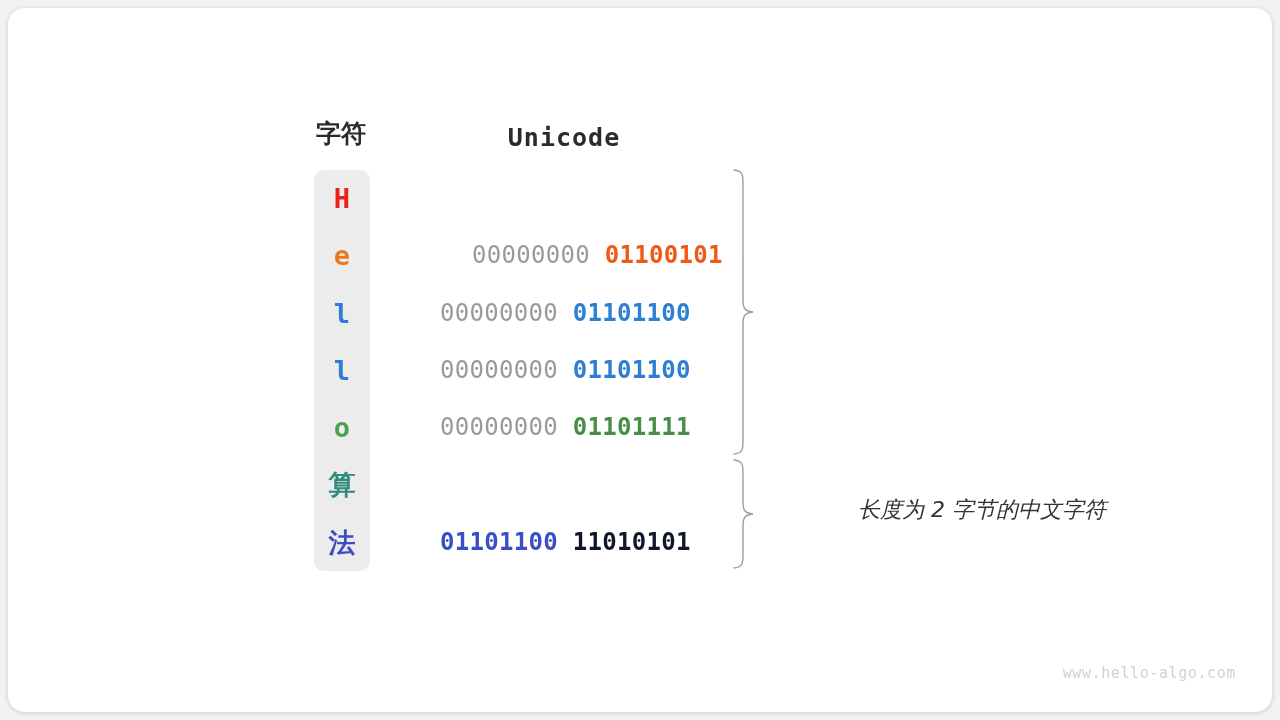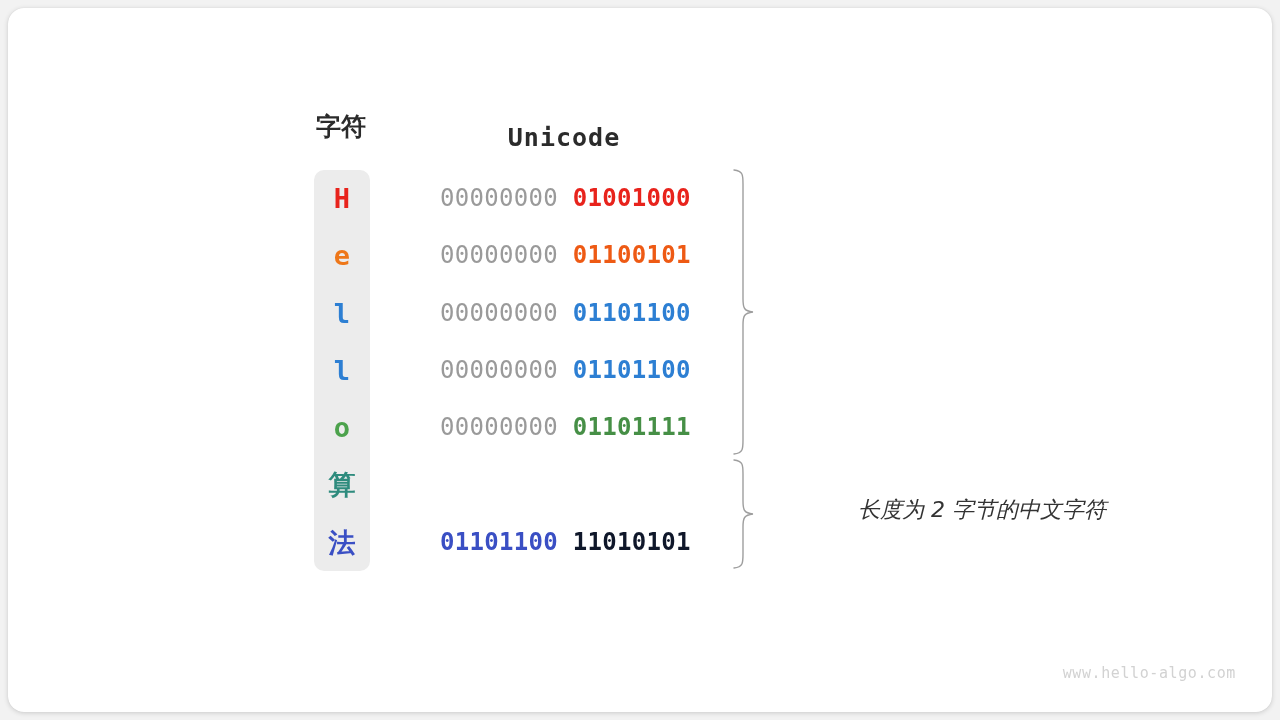--- a/index.html
+++ b/index.html
@@ -39,21 +39,21 @@
   .col-header {
     position: absolute;
     font-weight: bold;
     color: #2b2b2b;
     white-space: nowrap;
     text-align: center;
     transform: translateX(-50%);
   }
   #header-char {
     left: 333px;
-    top: 102px;
+    top: 109px;
     font-size: 25px;
     font-family: "DejaVu Sans", "Liberation Sans", sans-serif;
   }
   #header-unicode {
     left: 556px;
     top: 115px;
     font-size: 25px;
     letter-spacing: 1px;
     font-family: "DejaVu Sans Mono", "Liberation Mono", monospace;
   }
@@ -177,25 +177,24 @@
   <div id="card">
 
     <div class="col-header" id="header-char">字符</div>
     <div class="col-header" id="header-unicode">Unicode</div>
 
     <div id="char-strip"></div>
 
     <div id="rows">
         <div class="row" style="top: 0px; height: 57.2857px;">
           <div class="row-char" style="color: rgb(232, 35, 28); height: 57.2857px; line-height: 57.2857px;">H</div>
-          <div class="row-bits" style="height: 57.2857px; line-height: 57.2857px;"><span class="byte-high">00000000</span> <span class="byte-low" style="color: rgb(232, 35, 28);">01001000</span></div>
         </div>
         <div class="row" style="top: 57.2857px; height: 57.2857px;">
           <div class="row-char" style="color: rgb(238, 119, 25); height: 57.2857px; line-height: 57.2857px;">e</div>
-          <div class="row-bits" style="height: 57.2857px; line-height: 57.2857px;"><span class="byte-high">00000000</span> <span class="byte-low" style="color: rgb(238, 90, 20);">01100101</span></div>
+          <div class="row-bits" style="height: 57.2857px; line-height: 57.2857px; margin-left: 32px;"><span class="byte-high">00000000</span> <span class="byte-low" style="color: rgb(238, 90, 20);">01100101</span></div>
         </div>
         <div class="row" style="top: 114.571px; height: 57.2857px;">
           <div class="row-char" style="color: rgb(45, 127, 211); height: 57.2857px; line-height: 57.2857px;">l</div>
           <div class="row-bits" style="height: 57.2857px; line-height: 57.2857px;"><span class="byte-high">00000000</span> <span class="byte-low" style="color: rgb(45, 127, 211);">01101100</span></div>
         </div>
         <div class="row" style="top: 171.857px; height: 57.2857px;">
           <div class="row-char" style="color: rgb(45, 127, 211); height: 57.2857px; line-height: 57.2857px;">l</div>
           <div class="row-bits" style="height: 57.2857px; line-height: 57.2857px;"><span class="byte-high">00000000</span> <span class="byte-low" style="color: rgb(45, 127, 211);">01101100</span></div>
         </div>
         <div class="row" style="top: 229.143px; height: 57.2857px;">

